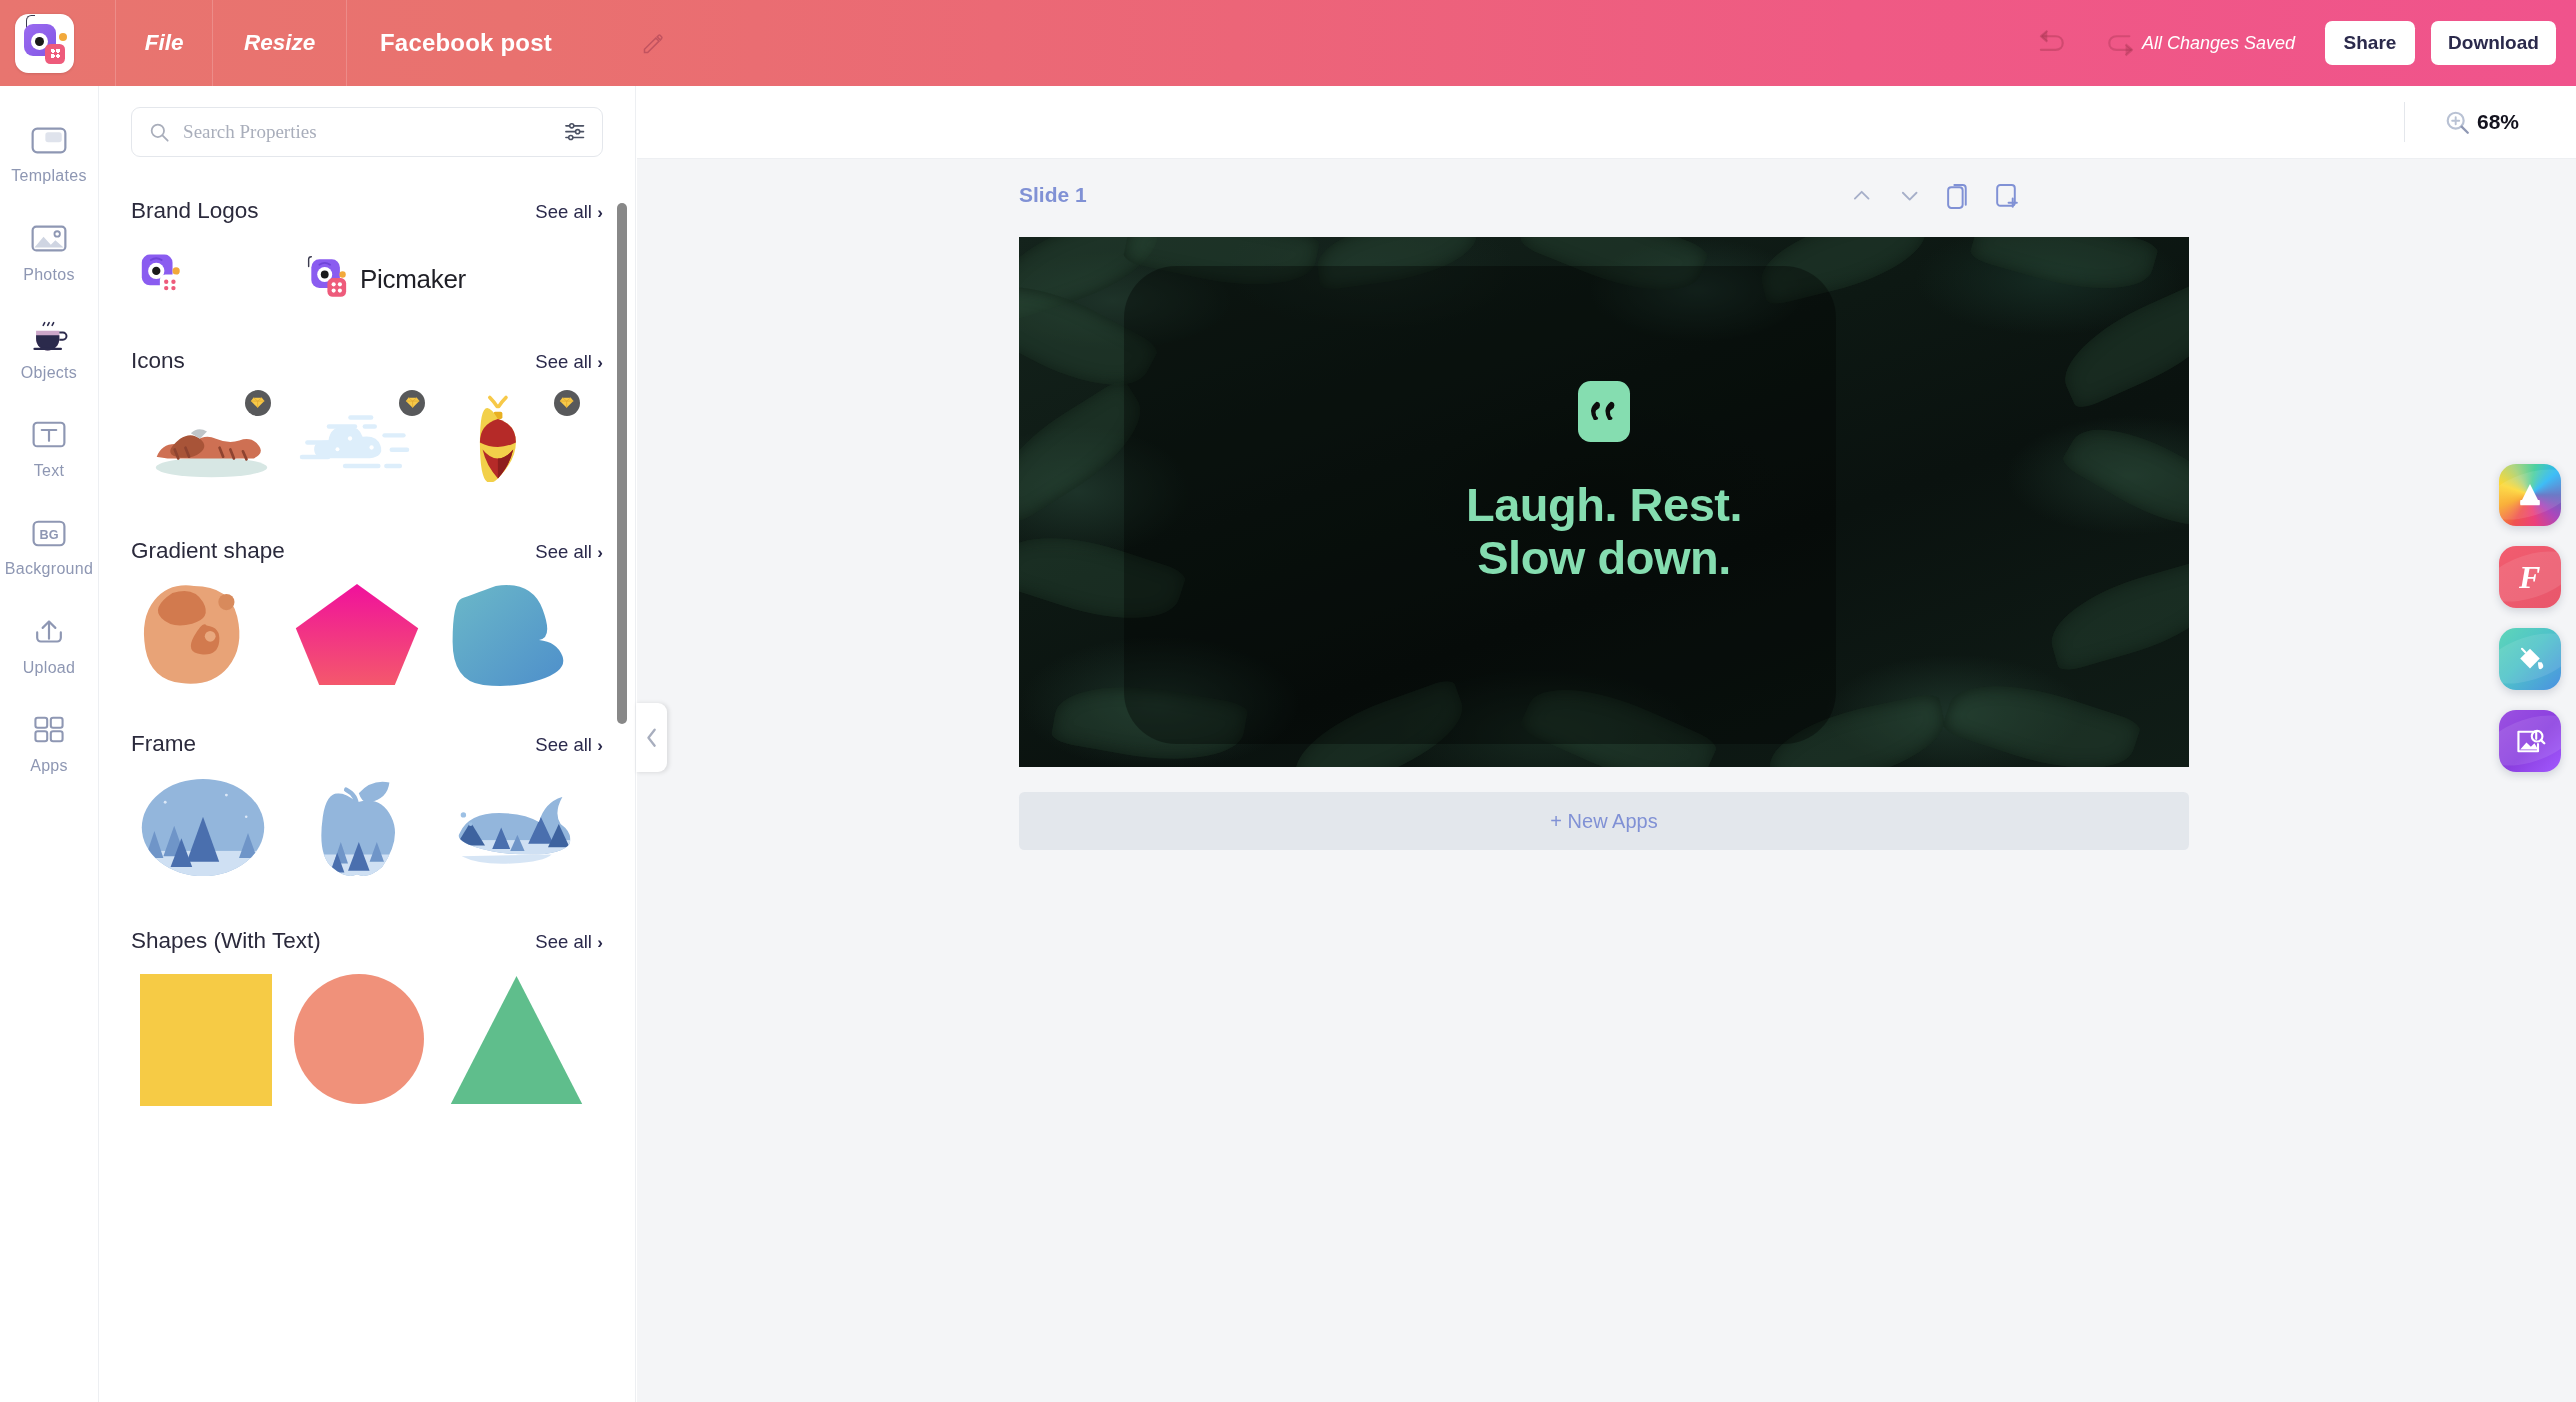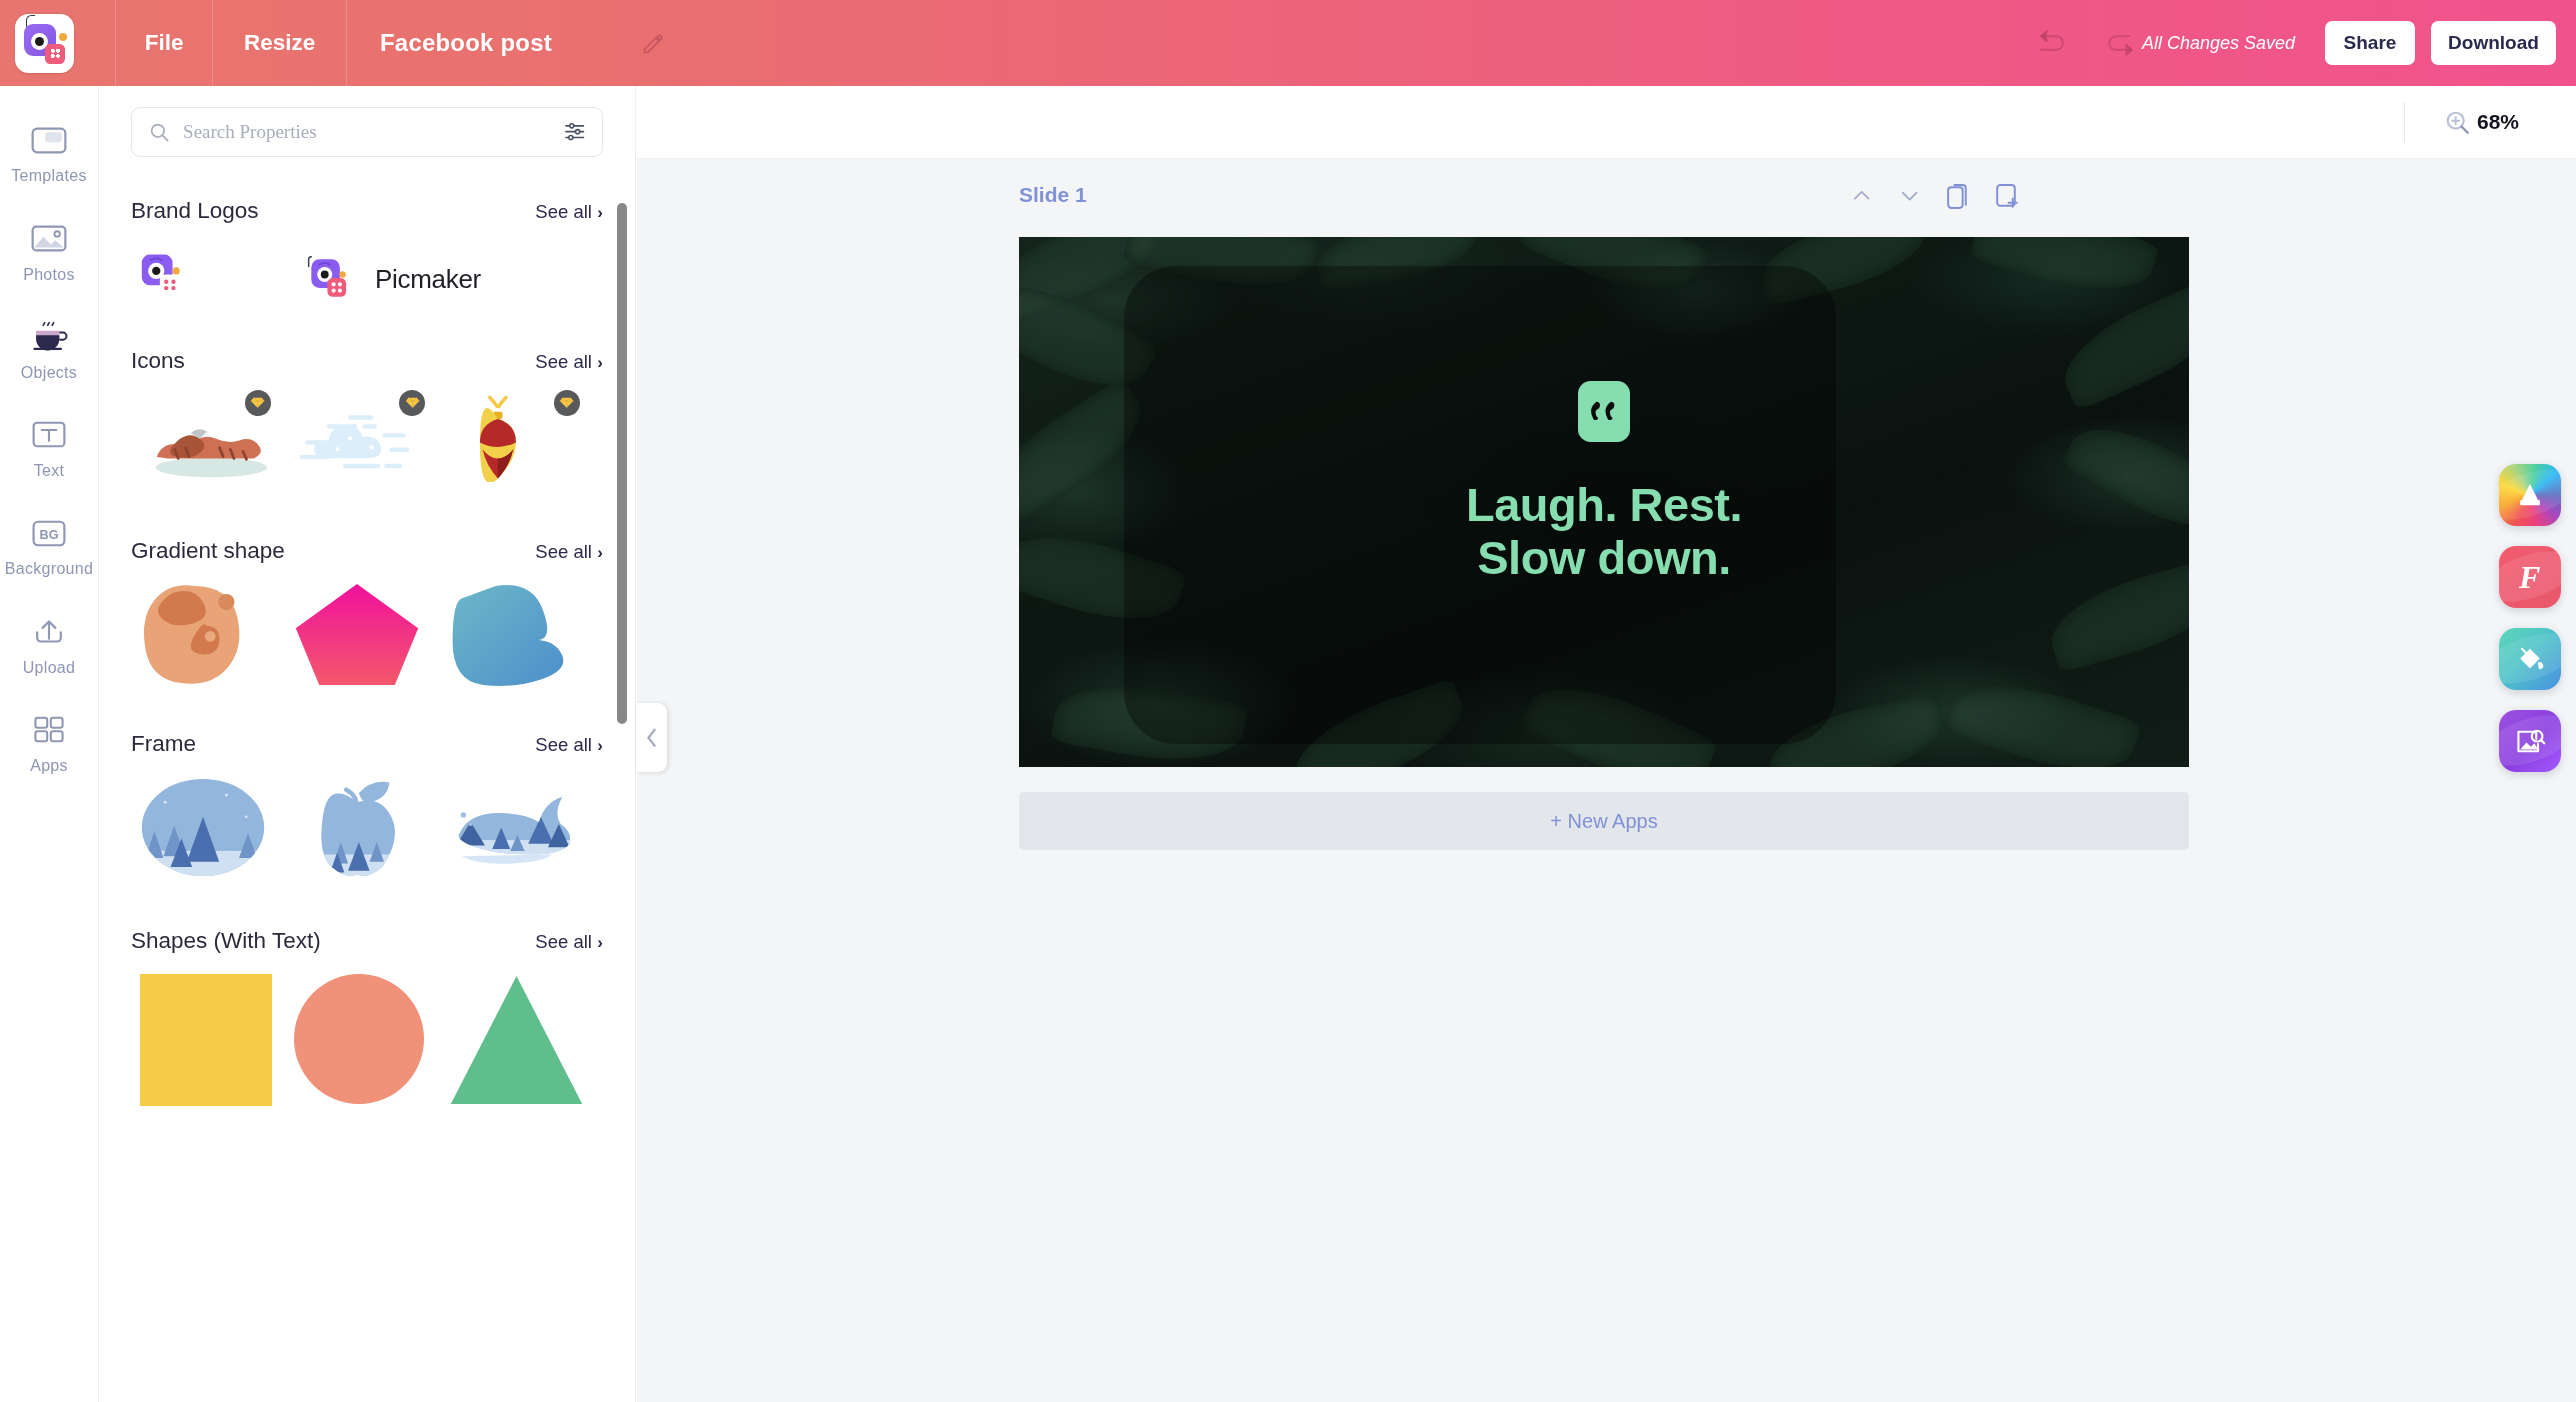--- a/index.html
+++ b/index.html
@@ -51,21 +51,21 @@
   .logo-dot { position:absolute; right:-1.8px; top:10.8px; width:8px;height:8px;border-radius:50%;background:#F2A93B; }
   .logo-antenna {
     position:absolute; left:1.8px; top:-7.2px; width:9px; height:14.4px;
     border-left:1.8px solid #3b3b4f; border-top:1.8px solid #3b3b4f;
     border-top-left-radius:5.4px;
   }
 
   .hdr-sep { width: 0.9px; height: 86px; background: rgba(255,255,255,.18); }
   .hdr-menu {
     height: 86px; display: flex; align-items: center; justify-content: center;
-    color: #fff; font-size: 22.5px; font-weight: bold; cursor: pointer;
+    color: #fff; font-size: 22.5px; font-weight: bold; cursor: pointer; font-style: italic;
   }
   .hdr-menu.file { width: 96px; }
   .hdr-menu.resize { width: 133px; }
   .doc-title {
     height: 86px; display: flex; align-items: center; padding-left: 33px;
     color: #fff; font-size: 24px; font-weight: bold; letter-spacing: 0.2px;
   }
   .pencil-wrap { margin-left: 88px; display:flex; align-items:center; cursor:pointer; }
   .hdr-spacer { flex: 1; }
   .undo-redo { display: flex; align-items: center; gap: 32px; }
@@ -400,21 +400,21 @@
             <circle cx="40" cy="22" r="4" fill="#F2A93B"></circle>
             <rect x="22" y="26" width="22" height="22" rx="6" fill="#fff"></rect>
             <g fill="#EE5B7B">
                 <circle cx="29" cy="34" r="2.4"></circle>
                 <circle cx="37" cy="34" r="2.4"></circle>
                 <circle cx="29" cy="41" r="2.4"></circle>
                 <circle cx="37" cy="41" r="2.4"></circle>
               </g>
           </svg>
         </div>
-        <div class="cell" style="width:297px; margin-left:76px; display:flex; align-items:center; gap:24px">
+        <div class="cell" style="width:297px; margin-left:76px; display:flex; align-items:center; gap:9px">
           <svg width="49" height="50" viewBox="0 0 54 56">
             <path d="M7 14V6q0-3 3-3" stroke="#3b3b4f" stroke-width="1.6" fill="none" stroke-linecap="round"></path>
             <rect x="10" y="6" width="32" height="32" rx="9" fill="#8A5CF0"></rect>
             <path d="M19 12q6-4 12 0" stroke="#6F45D8" stroke-width="2" fill="none" stroke-linecap="round"></path>
             <circle cx="25" cy="23" r="8.4" fill="#fff"></circle>
               <circle cx="25" cy="23" r="4.4" fill="#1a1a1a"></circle>
             <circle cx="45" cy="23" r="3.6" fill="#F2A93B"></circle>
             <rect x="28" y="27" width="21" height="21" rx="6" fill="#EE5B7B"></rect>
             <g fill="#fff">
                 <circle cx="35" cy="34" r="2.3"></circle>

